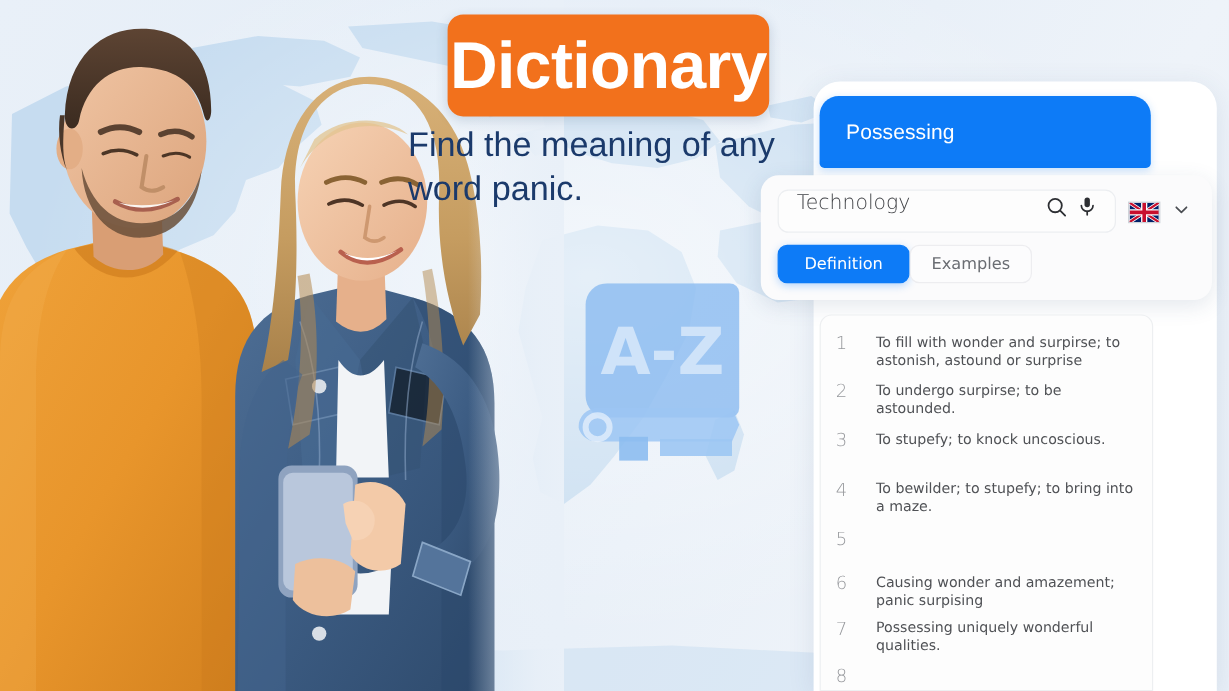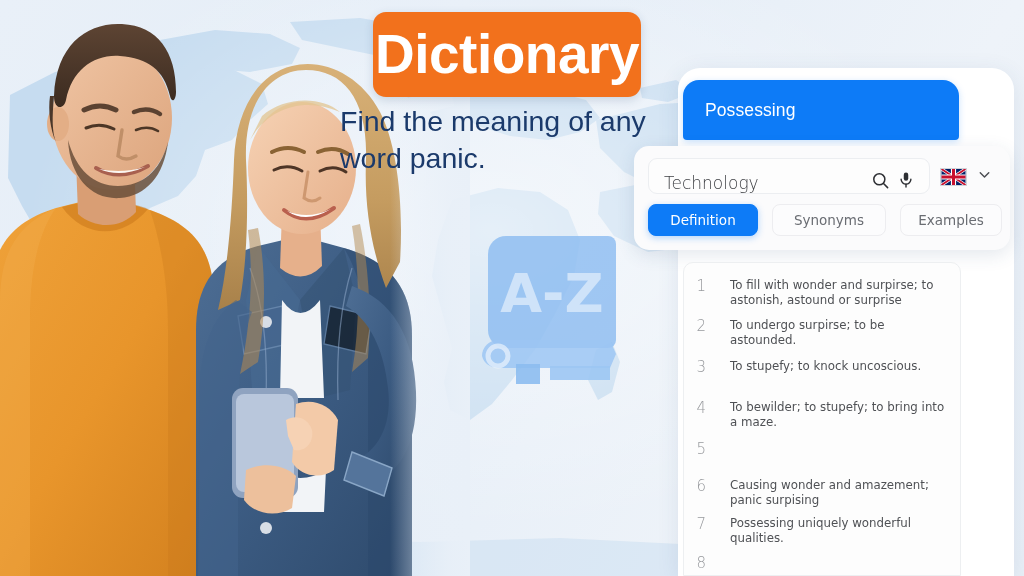--- a/index.html
+++ b/index.html
@@ -91,31 +91,31 @@
     border-radius:15px;
     box-shadow:0 5px 18px rgba(45,75,115,.13);
     padding:0;
   }
   #searchBox {
     position:absolute; left:14px; top:12px;
     width:282px; height:36px;
     background:#fdfdfd;
     border:1px solid #eceef1;
     border-radius:9px;
-    display:flex; align-items:flex-end;
+    display:flex; align-items:flex-start;
   }
   #searchBox .qval {
     margin-left:15px; font-size:17px; color:#404246; flex:1;
     font-family:"DejaVu Sans", sans-serif; font-weight:300;
   }
   .sicon { width:26px; height:26px; display:flex; align-items:center; justify-content:center; }
   #flagWrap { position:absolute; left:306px; top:20px; display:flex; align-items:center; gap:9px; }
   #flag { width:27px; height:18px; border:1px solid #cfd4da; }
 
-  .tabs { position:absolute; left:14px; top:58px; display:flex; gap:14px; }
+  .tabs { position:absolute; left:14px; top:58px; display:flex; gap:0; }
   .tab {
     height:32px; border-radius:8px;
     display:flex; align-items:center; justify-content:center;
     font-size:13.5px; color:#6a6d73;
     background:#fcfcfd; border:1px solid #ededf0;
     font-family:"DejaVu Sans", sans-serif;
   }
   .tab.w0 { width:110px; } .tab.w1 { width:114px; } .tab.w2 { width:102px; }
   .tab.active {
     background:#0D7BF7; color:#ffffff; border-color:#0D7BF7;
@@ -380,23 +380,20 @@
         <svg width="17" height="17" viewBox="0 0 24 24" fill="none" stroke="#4a4d52" stroke-width="2" stroke-linecap="round" stroke-linejoin="round">
           <polyline points="6,9.5 12,15.5 18,9.5"></polyline>
         </svg>
       </span>
     </div>
 
     <div class="tabs">
       <div class="tab w0 active">
         <span>Definition</span>
       </div>
-      <div class="tab w1">
-        <span>Synonyms</span>
-      </div>
       <div class="tab w2">
         <span>Examples</span>
       </div>
     </div>
   </div>
 
   <div id="defsCard">
     <div class="defrow" style="top:15px;">
       <div class="defnum">1</div>
       <div class="deftxt">To fill with wonder and surpirse; to astonish, astound or surprise</div>

